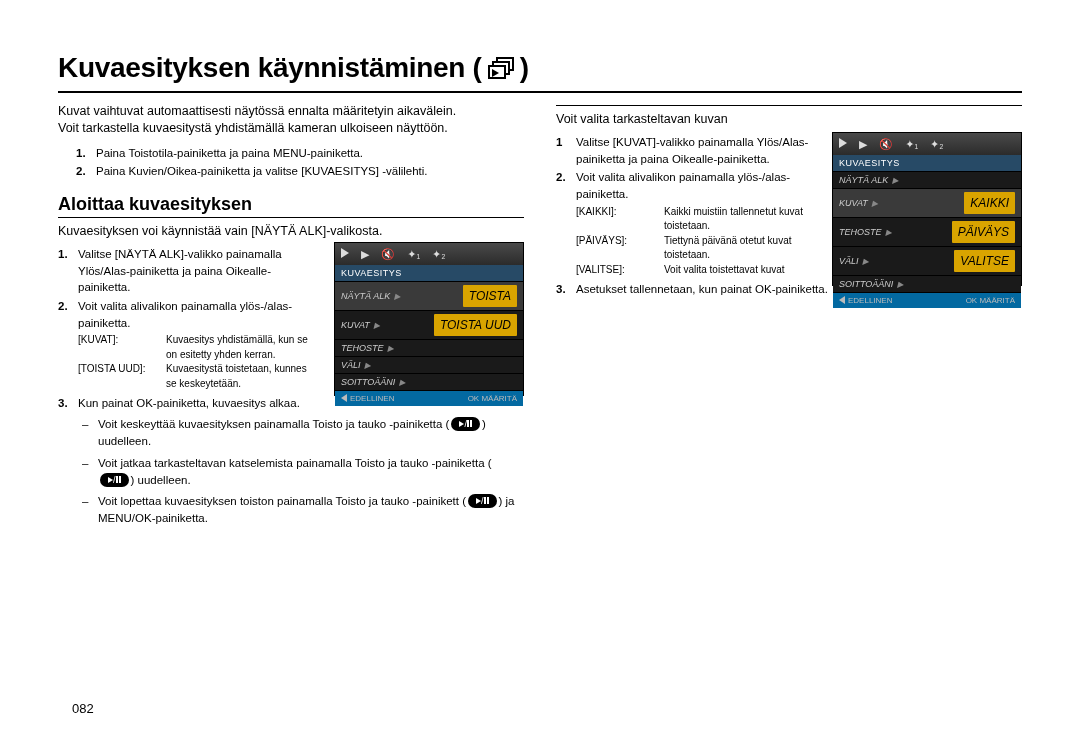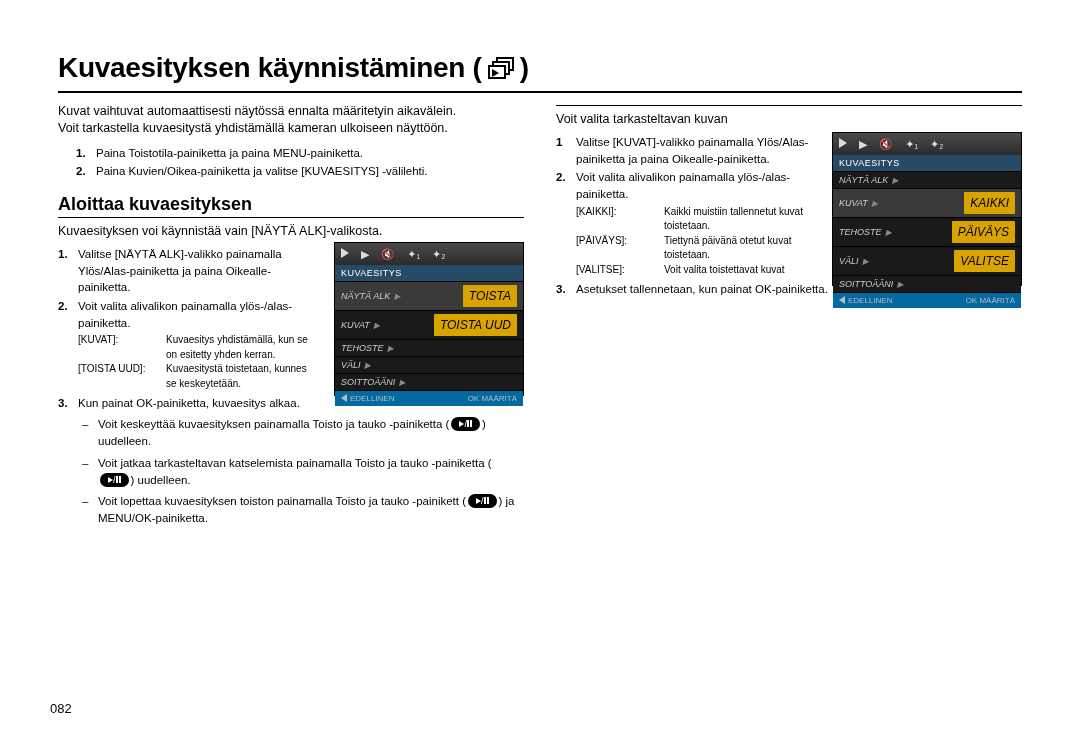--- a/index.html
+++ b/index.html
@@ -140,21 +140,21 @@
     margin: 0 2px;
   }
   .play-pause-pill .tri {
     width: 0; height: 0; border-left: 5px solid #fff;
     border-top: 3px solid transparent; border-bottom: 3px solid transparent;
     display: inline-block; vertical-align: 0px;
   }
   .play-pause-pill .bar { display:inline-block; width:2px; height:7px; background:#fff; vertical-align:0; }
   .page-num {
     position: absolute;
-    left: 50px;
+    left: 72px;
     bottom: 36px;
     font-size: 13px;
   }
   .slideshow-icon {
     display:inline-block; width:28px; height:24px; position:relative;
   }
   .slideshow-icon .card {
     position:absolute; width:18px; height:14px; border:2px solid #000; background:#fff;
   }
   .slideshow-icon .c1{left:8px; top:0;}

